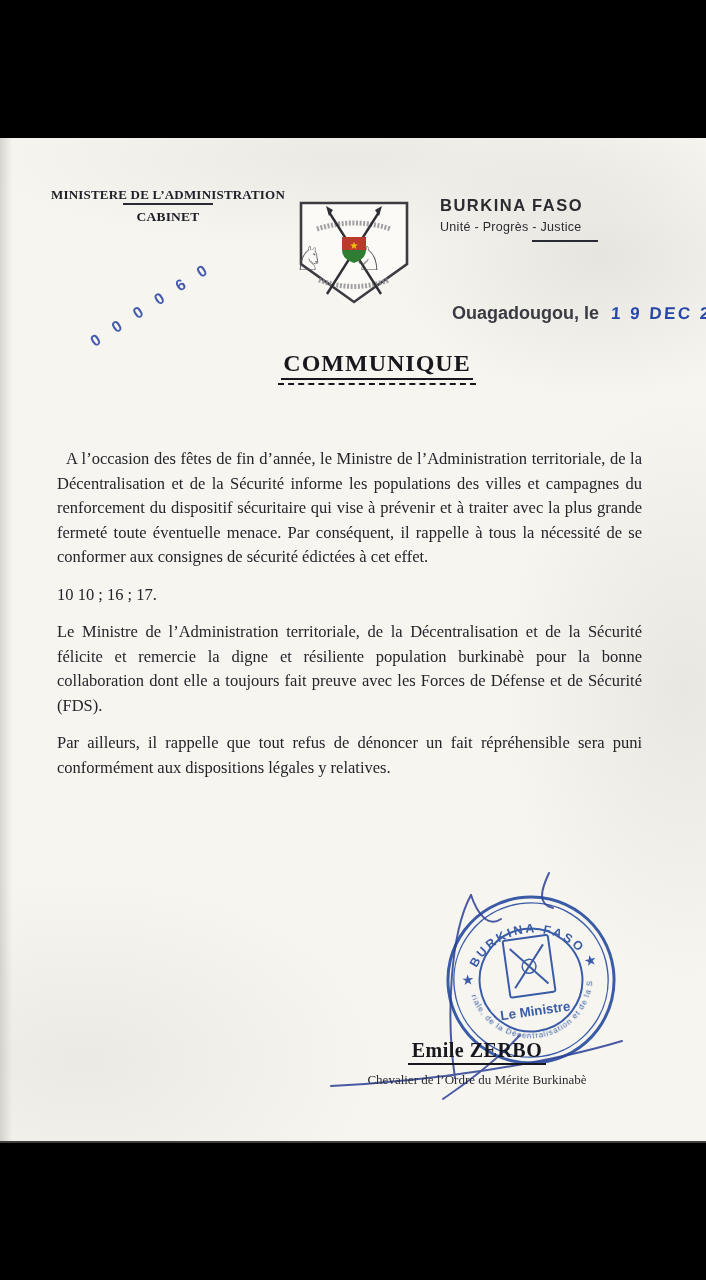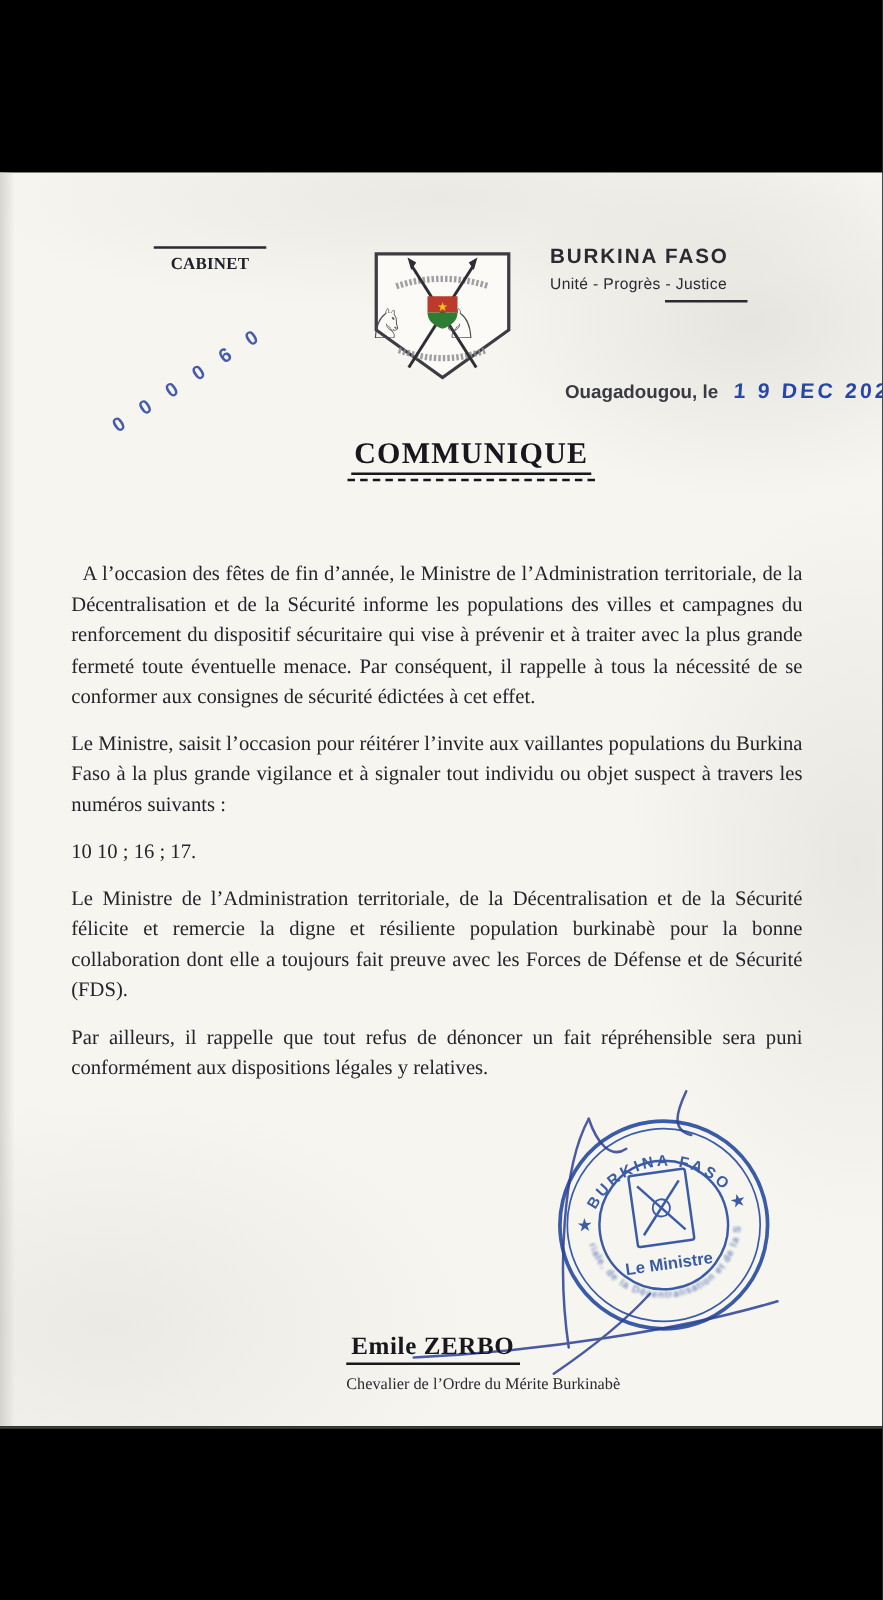--- a/index.html
+++ b/index.html
@@ -14,73 +14,74 @@
          background-image:
            radial-gradient(ellipse 300px 200px at 85% 12%, rgba(188,186,180,.28), transparent 70%),
            radial-gradient(ellipse 260px 420px at 97% 55%, rgba(184,182,176,.22), transparent 70%),
            radial-gradient(ellipse 420px 260px at 12% 92%, rgba(190,188,182,.20), transparent 70%),
            radial-gradient(ellipse 500px 120px at 50% 2%, rgba(200,198,192,.25), transparent 75%),
            linear-gradient(90deg, #d7d5d0 0px, rgba(215,213,208,0) 12px);
          color:#24242a;}
   
   .hdr-left{position:absolute;left:22px;top:48px;width:292px;text-align:center;
             font-weight:bold;font-size:13px;line-height:17px;letter-spacing:.2px;color:#20202a;}
-  .cabinet{display:inline-block;margin-top:11px;border-top:2px solid #2a2a32;
+  .cabinet{display:inline-block;border-top:2px solid #2a2a32;
            padding:3px 14px 0 14px;font-weight:bold;font-size:13.5px;}
   .refline{margin-top:15px;font-weight:bold;font-size:13.5px;white-space:nowrap;}
   .refline .blank{display:inline-block;width:86px;border-bottom:1.4px solid #3a3a42;
                   height:12px;vertical-align:baseline;}
   .stamp-number{position:absolute;left:92px;top:196px;color:#2742a3;font-weight:bold;
                 font-size:16px;letter-spacing:6px;font-family:"Liberation Sans",sans-serif;
                 transform:rotate(-33deg);transform-origin:left center;opacity:.85;
                 white-space:nowrap;}
   
   .coa{position:absolute;left:293px;top:58px;width:122px;height:114px;}
   
   .hdr-right{position:absolute;left:440px;top:58px;width:250px;text-align:left;
              font-family:"Liberation Sans",sans-serif;color:#2a2a30;}
   .country{font-weight:bold;font-size:16.5px;letter-spacing:1.5px;}
   .motto{font-size:12.5px;margin-top:5px;letter-spacing:.3px;}
   .motto-rule{width:66px;border-bottom:2px solid #2a2a32;margin:6px auto 0 auto;}
   .dateline{position:absolute;left:452px;top:165px;width:250px;white-space:nowrap;
             font-family:"Liberation Sans",sans-serif;}
-  .place{font-size:15px;font-weight:bold;color:#3a3a42;}
+  .place{font-size:18px;font-weight:bold;color:#3a3a42;}
   .date-stamp{color:#2646a8;font-weight:bold;font-size:17px;letter-spacing:2.5px;
               margin-left:8px;transform:skewX(-4deg);display:inline-block;}
   
   .title-wrap{position:absolute;left:0;top:212px;width:754px;text-align:center;}
   .title-inner{display:inline-block;text-align:center;}
   .title-text{font-weight:bold;font-size:24px;letter-spacing:1px;color:#17171d;
               border-bottom:2.5px solid #17171d;padding:0 2px 1px 2px;display:block;}
   .title-dashes{border-top:2.6px dashed #17171d;margin-top:2.5px;width:104%;margin-left:-2%;}
   
   .body-text{position:absolute;left:57px;top:309px;width:601px;
              font-size:16.5px;line-height:24.5px;text-align:justify;color:#24242a;}
   .body-text p{margin:0 16px 13px 0;}
   .body-text p.first{text-indent:9px;}
   .body-text p.numbers{text-align:left;}
   
   .seal{position:absolute;left:442px;top:752px;width:178px;height:180px;opacity:.92;}
   .sig{position:absolute;left:0;top:700px;width:706px;height:303px;pointer-events:none;}
   
-  .sign-block{position:absolute;left:277px;top:928px;width:400px;text-align:left;}
+  .sign-block{position:absolute;left:277px;top:901px;width:400px;text-align:center;}
   .sign-name{display:inline-block;font-weight:bold;font-size:20px;letter-spacing:.5px;
              color:#17171d;border-bottom:2.2px solid #17171d;padding:0 4px 1px 4px;}
   .sign-title{margin-top:7px;font-size:13px;color:#2a2a30;}
   .blur-sm{filter:blur(.7px);}
 </style>
 </head>
 <body>
 
 <div class="stage">
   <div class="bar bar-top"></div>
 
   <div class="paper">
 
     <div class="hdr-left">
+      <div>MINISTERE DE L’ADMINISTRATION</div>
       <div><span class="cabinet">CABINET</span></div>
     </div>
     <div class="stamp-number">0 0 0 0 6 0</div>
 
     <svg class="coa" viewBox="0 0 122 114">
       <path d="M8,7 H114 V68 L61,106 L8,68 Z" fill="#fbfaf6" stroke="#3c3c42" stroke-width="2.6"></path>
       <path d="M24,33 Q61,21 98,33" fill="none" stroke="#8a8a8e" stroke-width="5" stroke-dasharray="2 1.6" opacity=".8"></path>
       <path d="M26,84 Q61,97 96,84" fill="none" stroke="#8a8a8e" stroke-width="5" stroke-dasharray="2 1.6" opacity=".8"></path>
       <g stroke="#2e2e34" stroke-width="2.4">
         <line x1="36" y1="16" x2="88" y2="98"></line>
@@ -107,21 +108,20 @@
 
     <div class="title-wrap">
       <span class="title-inner">
         <span class="title-text">COMMUNIQUE</span>
         <span class="title-dashes" style="display:block"></span>
       </span>
     </div>
 
     <div class="body-text">
       <p class="first">A l’occasion des fêtes de fin d’année, le Ministre de l’Administration territoriale, de la Décentralisation et de la Sécurité informe les populations des villes et campagnes du renforcement du dispositif sécuritaire qui vise à prévenir et à traiter avec la plus grande fermeté toute éventuelle menace. Par conséquent, il rappelle à tous la nécessité de se conformer aux consignes de sécurité édictées à cet effet.</p>
-      <p>Le Ministre, saisit l’occasion pour réitérer l’invite aux vaillantes populations du Burkina Faso à la plus grande vigilance et à signaler tout individu ou objet suspect à travers les numéros suivants :</p>
       <p class="numbers">10 10 ; 16 ; 17.</p>
       <p>Le Ministre de l’Administration territoriale, de la Décentralisation et de la Sécurité félicite et remercie la digne et résiliente population burkinabè pour la bonne collaboration dont elle a toujours fait preuve avec les Forces de Défense et de Sécurité (FDS).</p>
       <p>Par ailleurs, il rappelle que tout refus de dénoncer un fait répréhensible sera puni conformément aux dispositions légales y relatives.</p>
     </div>
 
     <svg class="seal" viewBox="0 0 180 180">
       <g transform="rotate(-8 90 90)" fill="none" stroke="#2b4fa0">
         <circle cx="90" cy="90" r="84" stroke-width="3"></circle>
         <circle cx="90" cy="90" r="78" stroke-width="1.4"></circle>
         <circle cx="90" cy="90" r="52" stroke-width="2"></circle>

